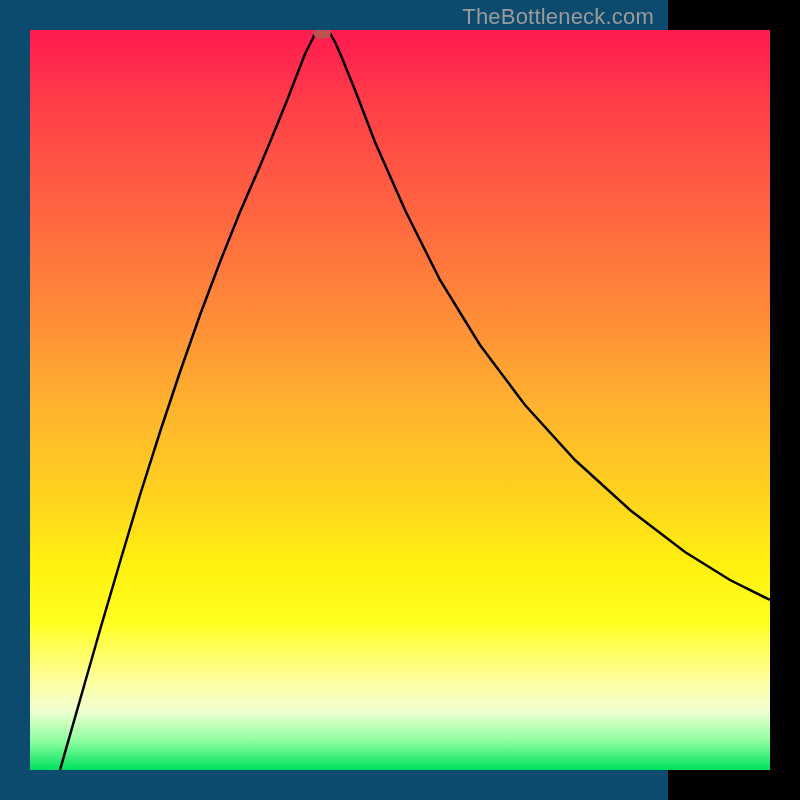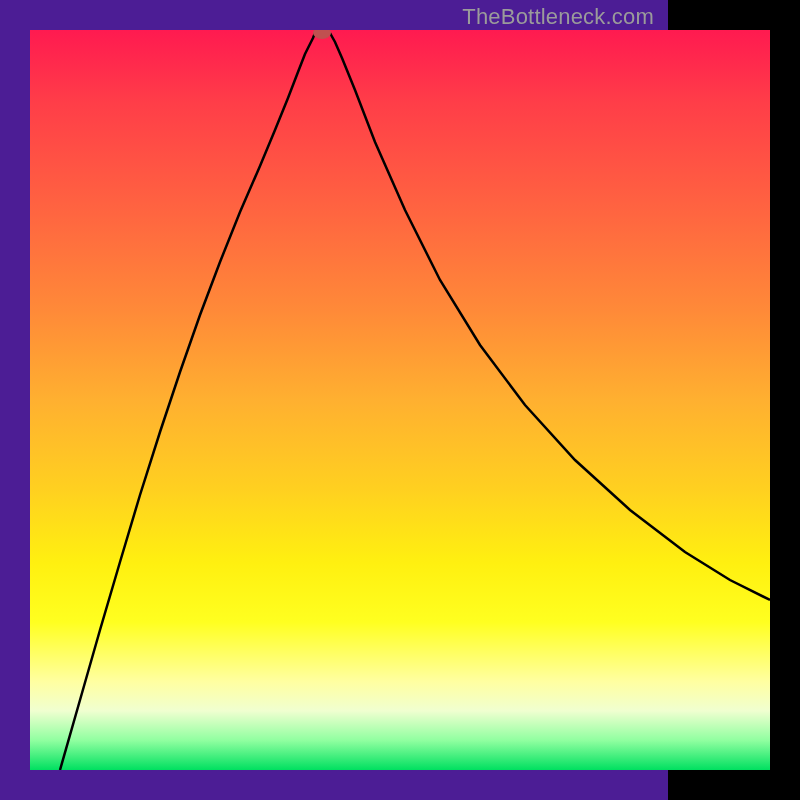--- a/index.html
+++ b/index.html
@@ -10,21 +10,21 @@
     background: #000;
     overflow: hidden;
     font-family: Arial, Helvetica, sans-serif;
   }
   .frame {
     position: absolute;
     top: 0;
     left: 0;
     width: 668px;
     height: 800px;
-    background: #4c1d95;
+    background: #0c4a6e;
   }
   .plot {
     position: absolute;
     top: 30px;
     left: 30px;
     width: 740px;
     height: 740px;
     background: linear-gradient(
       to bottom,
       #ff1a50 0%,

